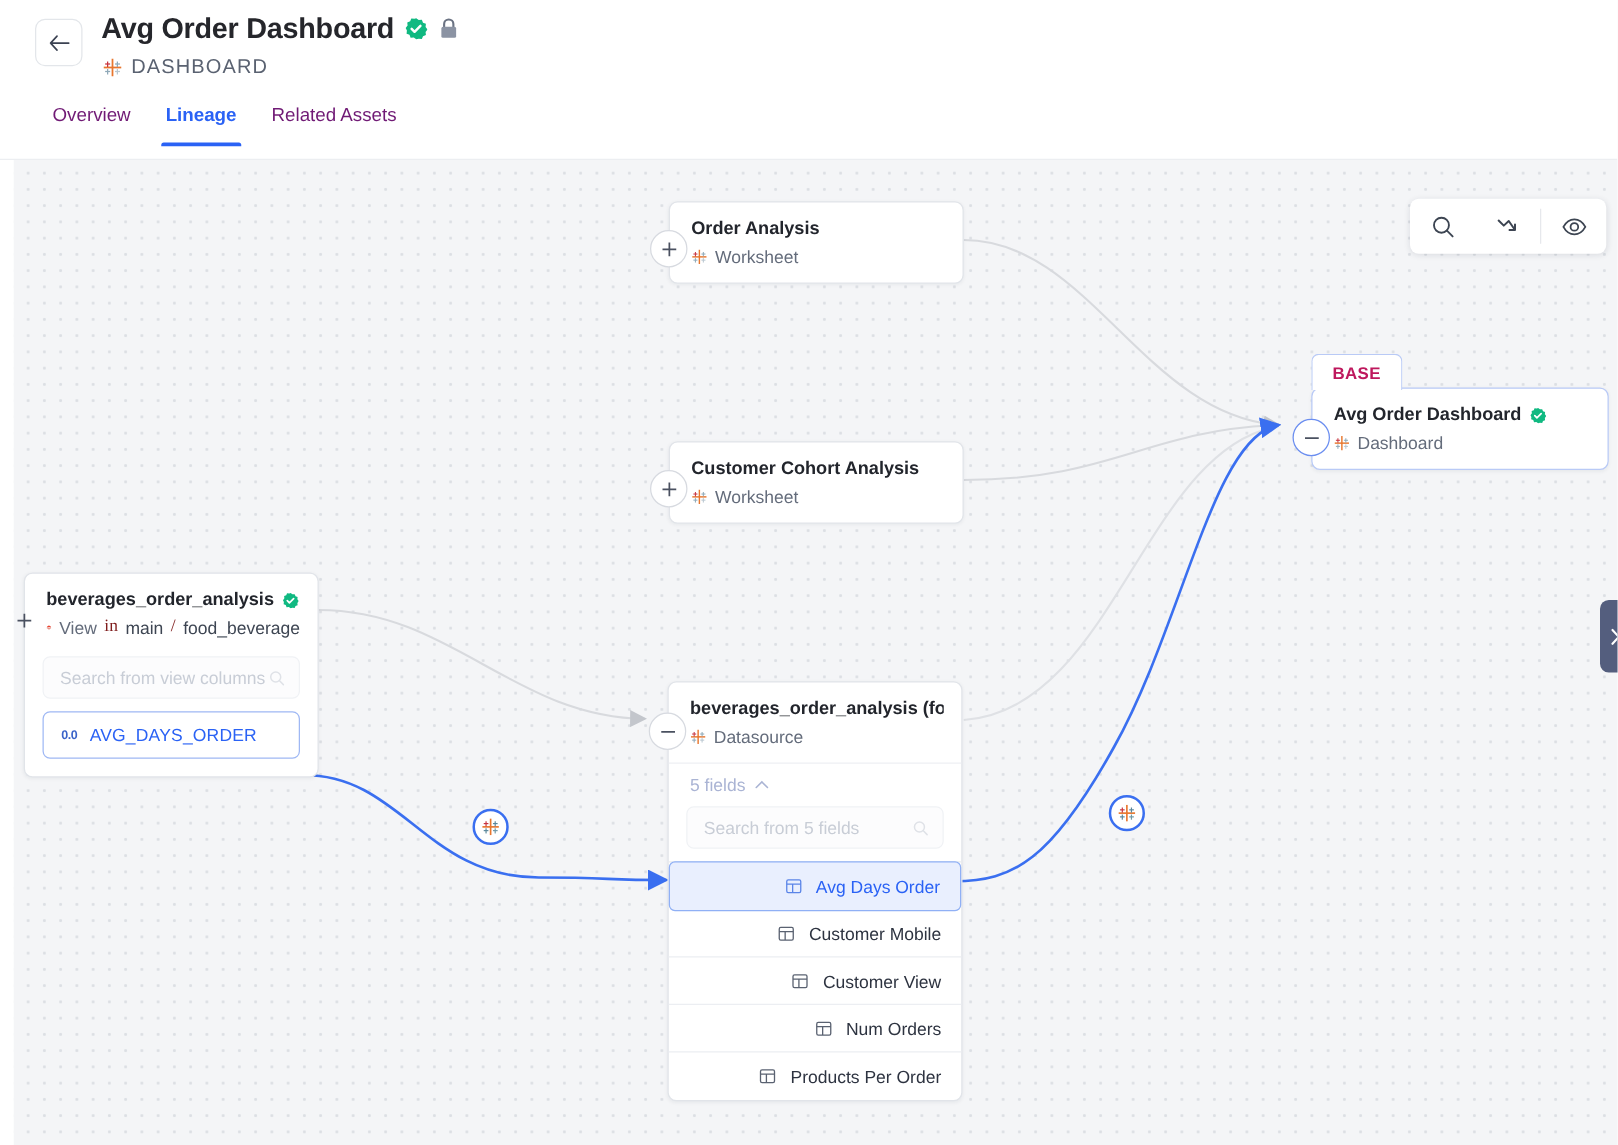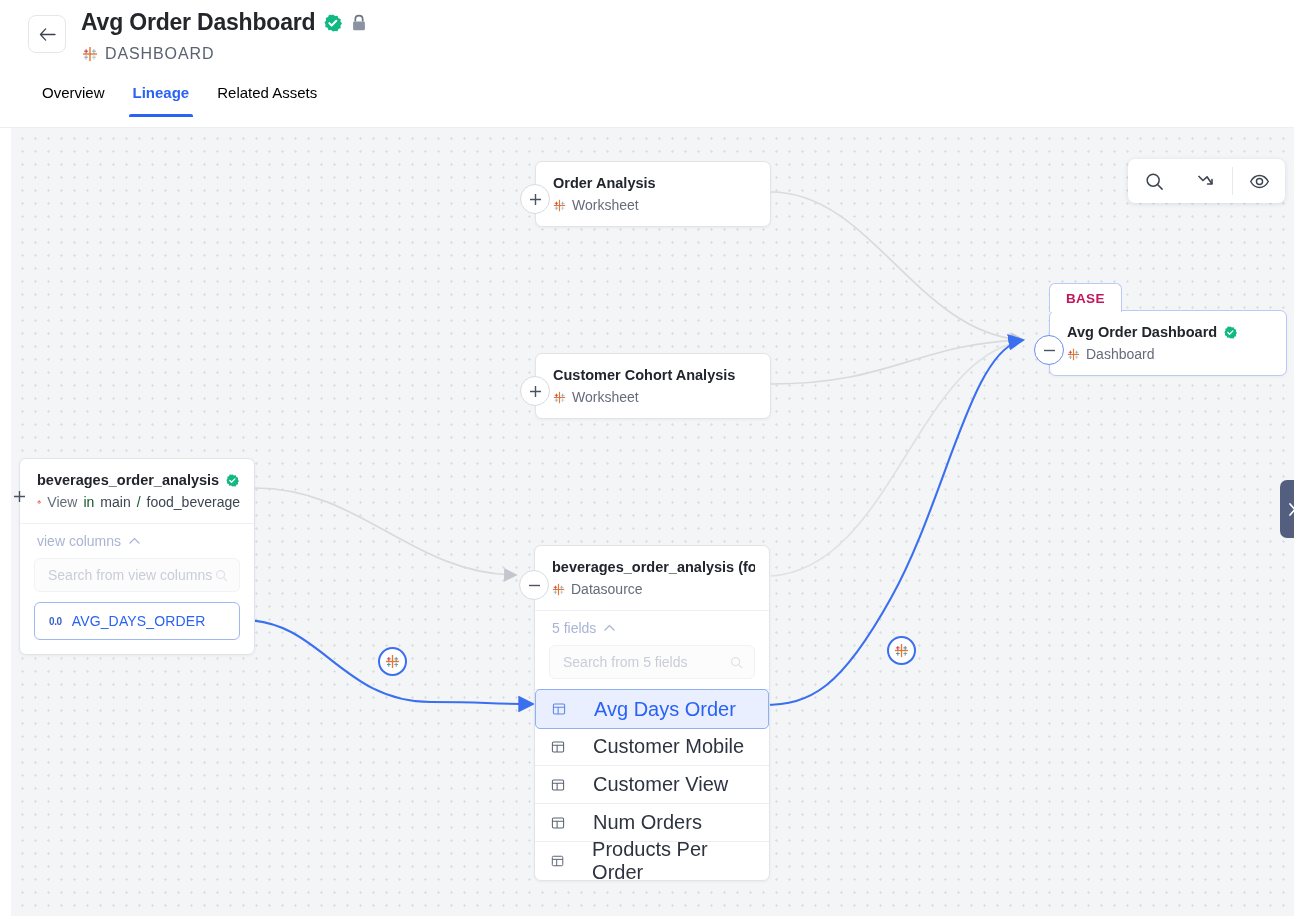--- a/index.html
+++ b/index.html
@@ -42,21 +42,21 @@
   }
   .subtitle-text {
     font-size: 16px; color: #5a6271; letter-spacing: 0.9px;
   }
 
   .tabs {
     position: absolute; left: 28px; top: 80px;
     display: flex; align-items: flex-end; gap: 0;
   }
   .tab {
-    font-size: 15px; color: #000000; padding: 4px 14px 16px 14px;
+    font-size: 15px; color: #701a75; padding: 4px 14px 16px 14px;
     cursor: pointer; position: relative; white-space: nowrap;
   }
   .tab.active { color: #2a62f5; font-weight: 700; }
   .tab.active::after {
     content: ""; position: absolute; left: 10px; right: 10px; bottom: 0;
     height: 3px; background: #2a62f5; border-radius: 2px 2px 0 0;
   }
 
   
   .canvas {
@@ -80,21 +80,21 @@
   .node-head { padding: 13px 14px 13px 17px; }
   .node-title {
     font-size: 14.5px; font-weight: 700; color: #22252c;
     white-space: nowrap; overflow: hidden; text-overflow: ellipsis;
     display: flex; align-items: center; gap: 7px;
   }
   .node-sub {
     margin-top: 6px; font-size: 14px; color: #646c7b;
     display: flex; align-items: center; gap: 6px; white-space: nowrap;
   }
-  .node-sub .path-sep { color: #14532d; }
+  .node-sub .path-sep { color: #7f1d1d; font-family: Liberation Serif, serif; }
   .node-sub .path-part { color: #3d4552; }
 
   
   .toggle {
     position: absolute; width: 30px; height: 30px; border-radius: 50%;
     background: #ffffff; border: 1px solid #d7dae0;
     display: flex; align-items: center; justify-content: center;
     cursor: pointer; z-index: 22; color: #4a5160;
   }
   .toggle.blue { border-color: #6b8ef0; }
@@ -124,25 +124,26 @@
     background: #fcfcfd;
     display: flex; align-items: center; justify-content: space-between;
     padding: 0 11px 0 13px;
     font-size: 14px; color: #c8cdd6;
     cursor: text;
   }
   .search-box .s-ico { opacity: 0.55; }
 
   .field-list { border-top: 1px solid #e9ebef; }
   .field-row {
-    display: flex; align-items: center; gap: 28px;
+    display: flex; align-items: center; gap: 11px;
     height: 38px; padding: 0 16px;
-    font-size: 20px; color: #2d3340;
+    font-size: 14px; color: #2d3340;
     border-bottom: 1px solid #eceef2;
     cursor: pointer;
+    justify-content: flex-end;
   }
   .field-row:last-child { border-bottom: none; }
   .field-row.selected {
     background: #e9effe; color: #2a62f5; font-weight: 400;
     border: 1px solid #90b0f5; border-radius: 5px;
     height: 40px; margin: -1px 0;
   }
 
   
   .col-pill {
@@ -350,26 +351,20 @@
             <path d="M1.6 7.5L8 10.4 14.4 7.5 14.4 8.8 8 11.7 1.6 8.8z" fill="#c4311f"></path>
             <path d="M1.6 10.0L8 12.9 14.4 10.0 14.4 11.2 8 14.1 1.6 11.2z" fill="#e8432f"></path>
           </svg>
           <span>View</span>
           <span class="path-sep">in</span>
           <span class="path-part">main</span>
           <span class="path-sep">/</span>
           <span class="path-part">food_beverage</span>
         </div>
       </div>
-      <div class="sect-head">
-        <span>view columns</span>
-        <svg width="11" height="8" viewBox="0 0 11 8">
-          <path d="M1,6 L5.5,1.6 L10,6" stroke="#aab4d4" stroke-width="1.3" fill="none" stroke-linecap="round"></path>
-        </svg>
-      </div>
       <div class="search-box">
         <span>Search from view columns</span>
         <svg class="s-ico" width="13" height="13" viewBox="0 0 14 14">
           <circle cx="6" cy="6" r="4.3" stroke="#c8cdd6" stroke-width="1.3" fill="none"></circle>
           <path d="M9.3,9.3 L12.6,12.6" stroke="#c8cdd6" stroke-width="1.3" stroke-linecap="round"></path>
         </svg>
       </div>
       <div class="col-pill">
         <span class="num-ico">0.0</span>
         <span>AVG_DAYS_ORDER</span>

